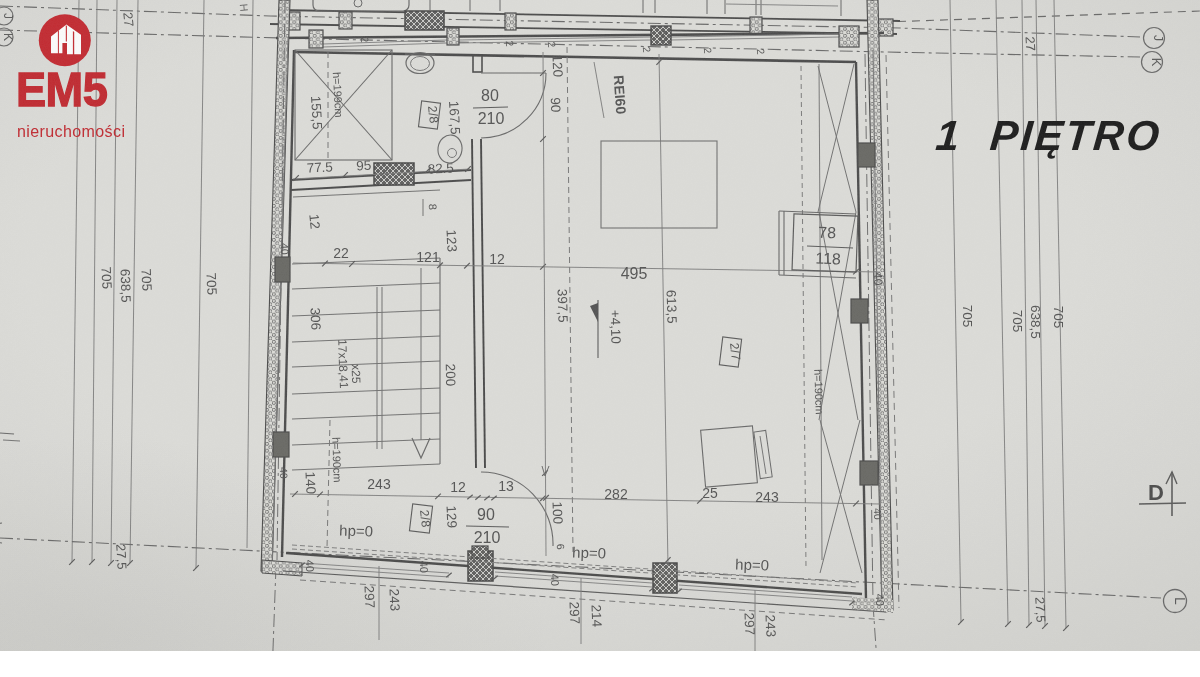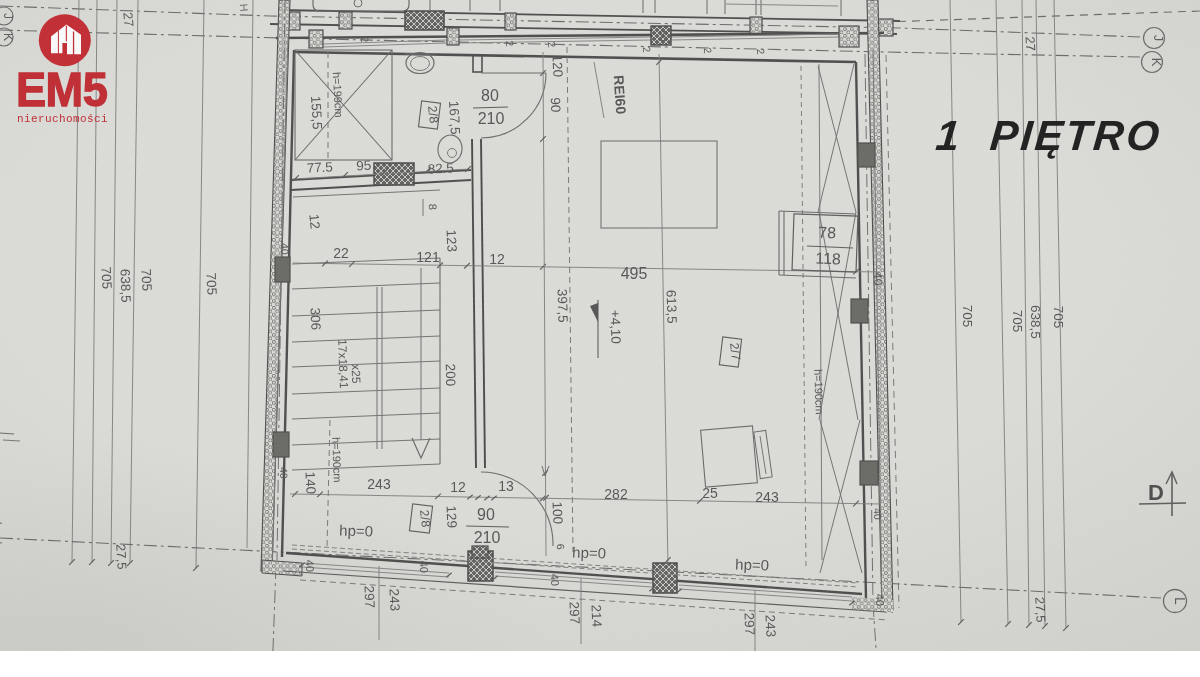--- a/index.html
+++ b/index.html
@@ -507,21 +507,21 @@
 </svg>
 
 <svg width="56" height="55" viewBox="38 13 56 55" style="position:absolute;left:38px;top:13px">
  <circle cx="64.8" cy="40.2" r="26" fill="#c3232a"></circle>
  <polygon points="51,53.3 51,36.5 66.4,24.6 81,34.8 81,54.2 74.2,54.2 74.2,31.9 72.9,31 72.9,54.2 67,54.2 67,43 62.4,43 62.4,53.3 58.9,53.3 58.9,30.4 57.9,31.2 57.9,53.3" fill="#ffffff"></polygon>
  <polygon points="65.8,25.1 66.9,25.9 66.9,41.5 65.8,41.5" fill="#c3232a"></polygon>
 </svg>
 
 <div style="position:absolute;left:16px;top:62px;color:#c1232a;font-size:48px;font-weight:bold;font-family:'Liberation Sans',sans-serif;letter-spacing:-0.5px;-webkit-text-stroke:1.3px #c1232a;transform:scaleX(0.94);transform-origin:0 0">EM5</div>
 
-<div style="position:absolute;left:17px;top:113px;color:#c1232a;font-size:11px;font-family:Liberation Mono, monospace;letter-spacing:0.4px">nieruchomości</div>
+<div style="position:absolute;left:17px;top:123px;color:#c1232a;font-size:16px;font-family:Liberation Sans, sans-serif;letter-spacing:0.4px">nieruchomości</div>
 
 <div style="position:absolute;left:936px;top:112px;color:#141414;font-size:42px;font-weight:bold;font-style:italic;font-family:'Liberation Sans',sans-serif;letter-spacing:2.5px;white-space:nowrap;transform:skewX(-5deg)">1&nbsp; PIĘTRO</div>
 
 <svg width="1200" height="677" style="position:absolute;left:0;top:0;pointer-events:none">
 <filter id="grain">
         <feTurbulence type="fractalNoise" baseFrequency="0.9" numOctaves="2" seed="7"></feTurbulence>
 <feColorMatrix type="matrix" values="0 0 0 0 0.5  0 0 0 0 0.5  0 0 0 0 0.5  0.6 0.6 0.6 0 0"></feColorMatrix>
       </filter>
 <rect width="1200" height="677" filter="url(#grain)" opacity="0.10"></rect>
 </svg>

